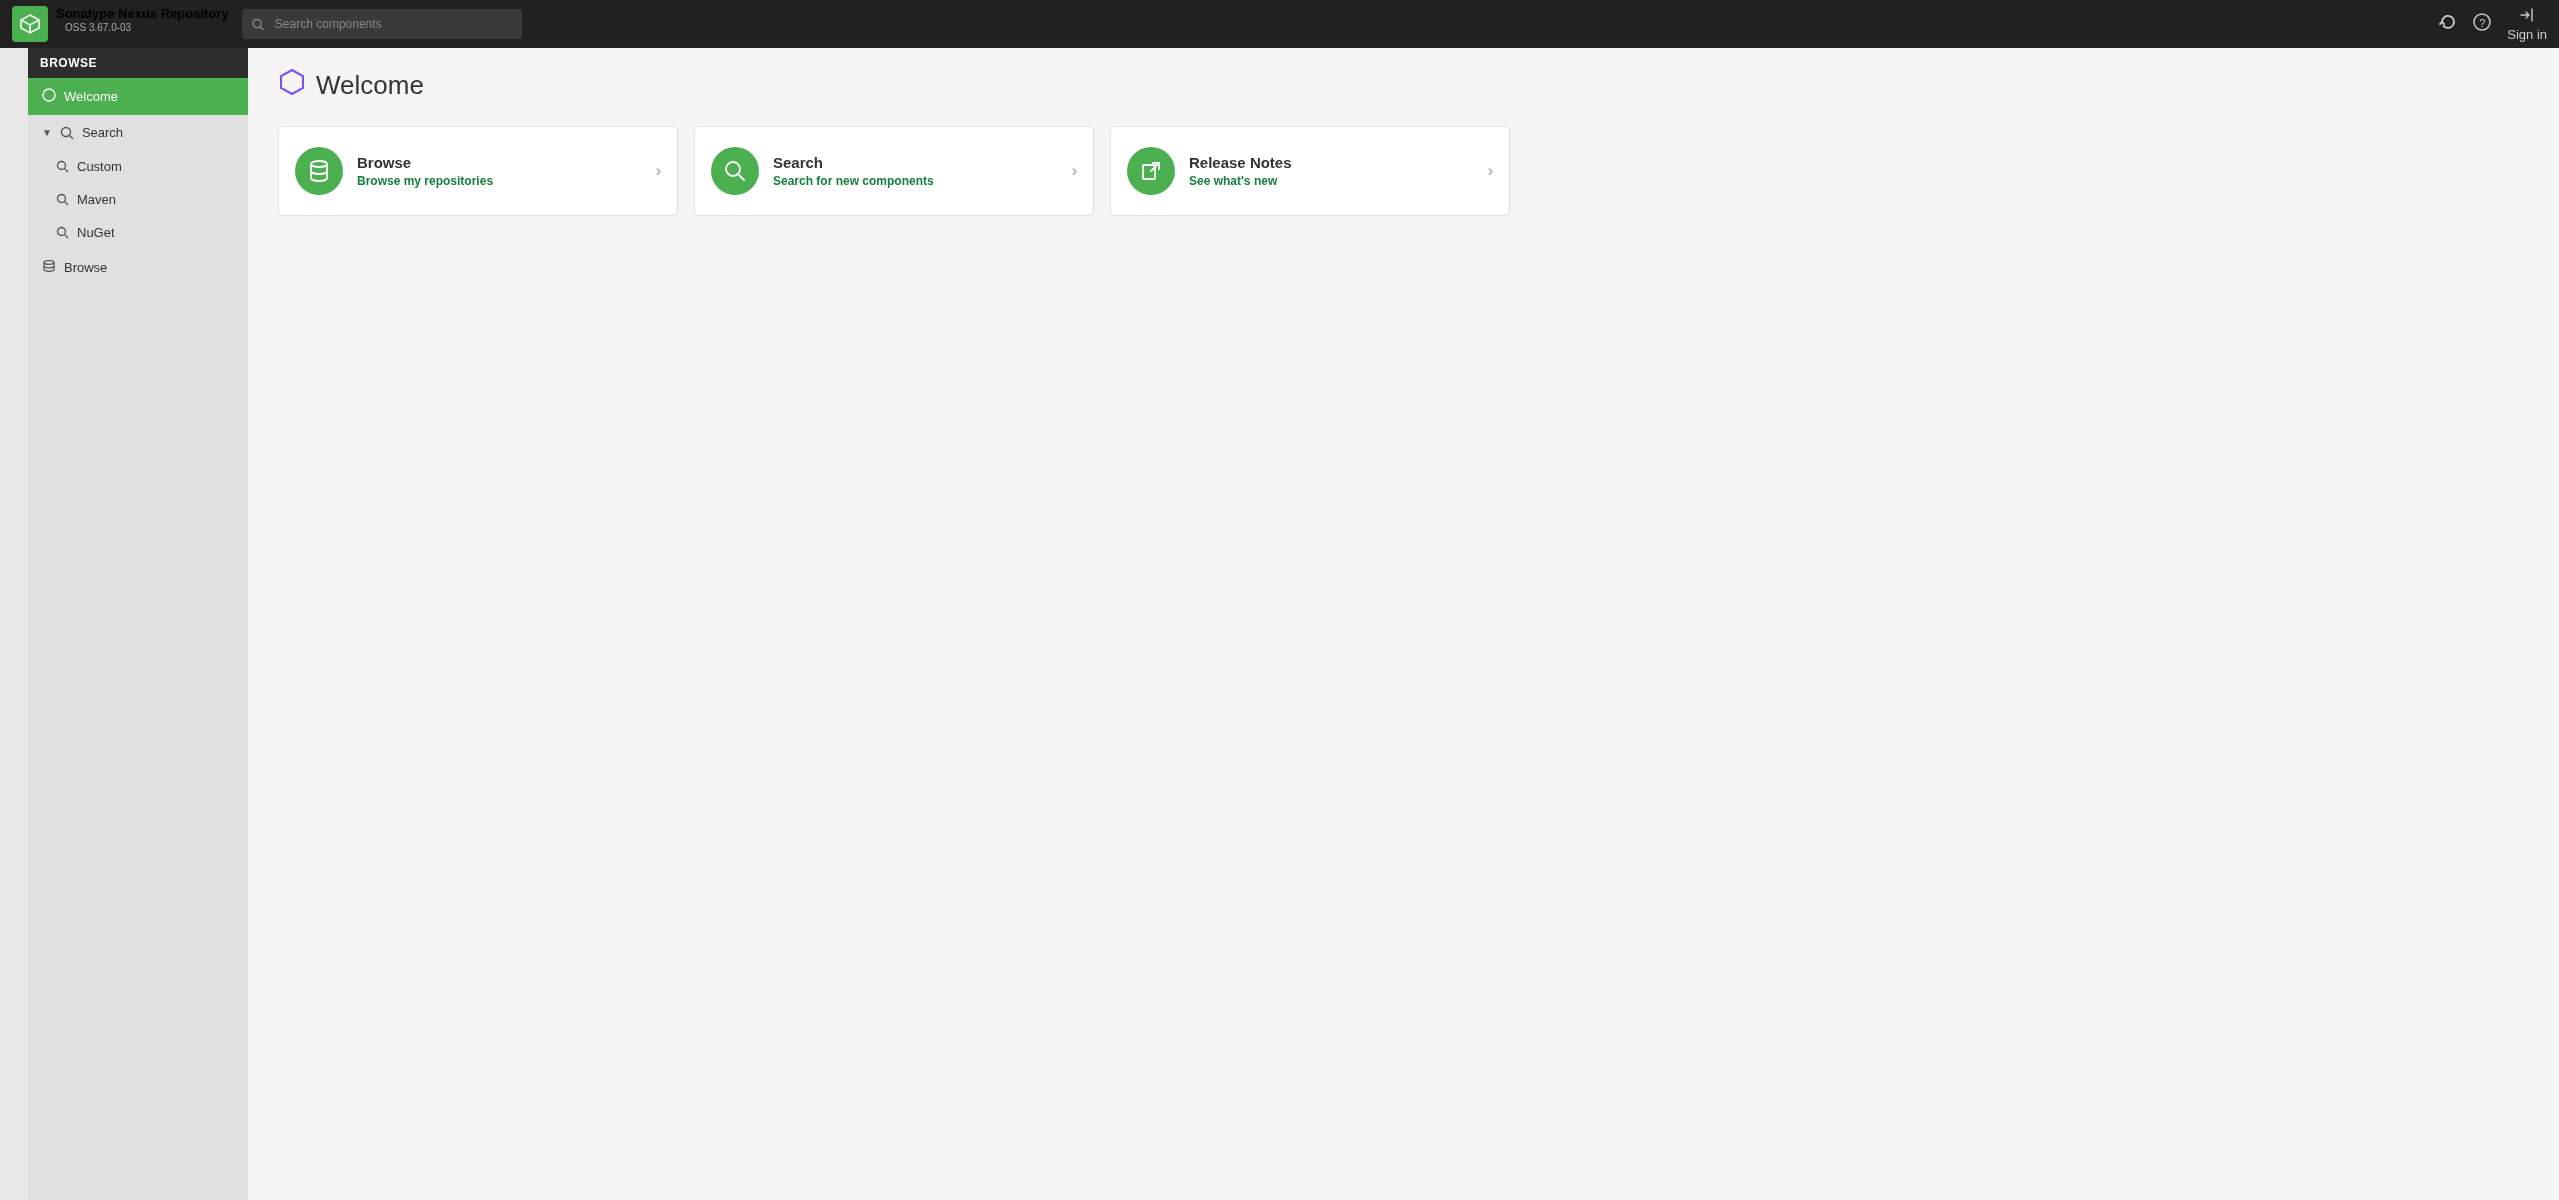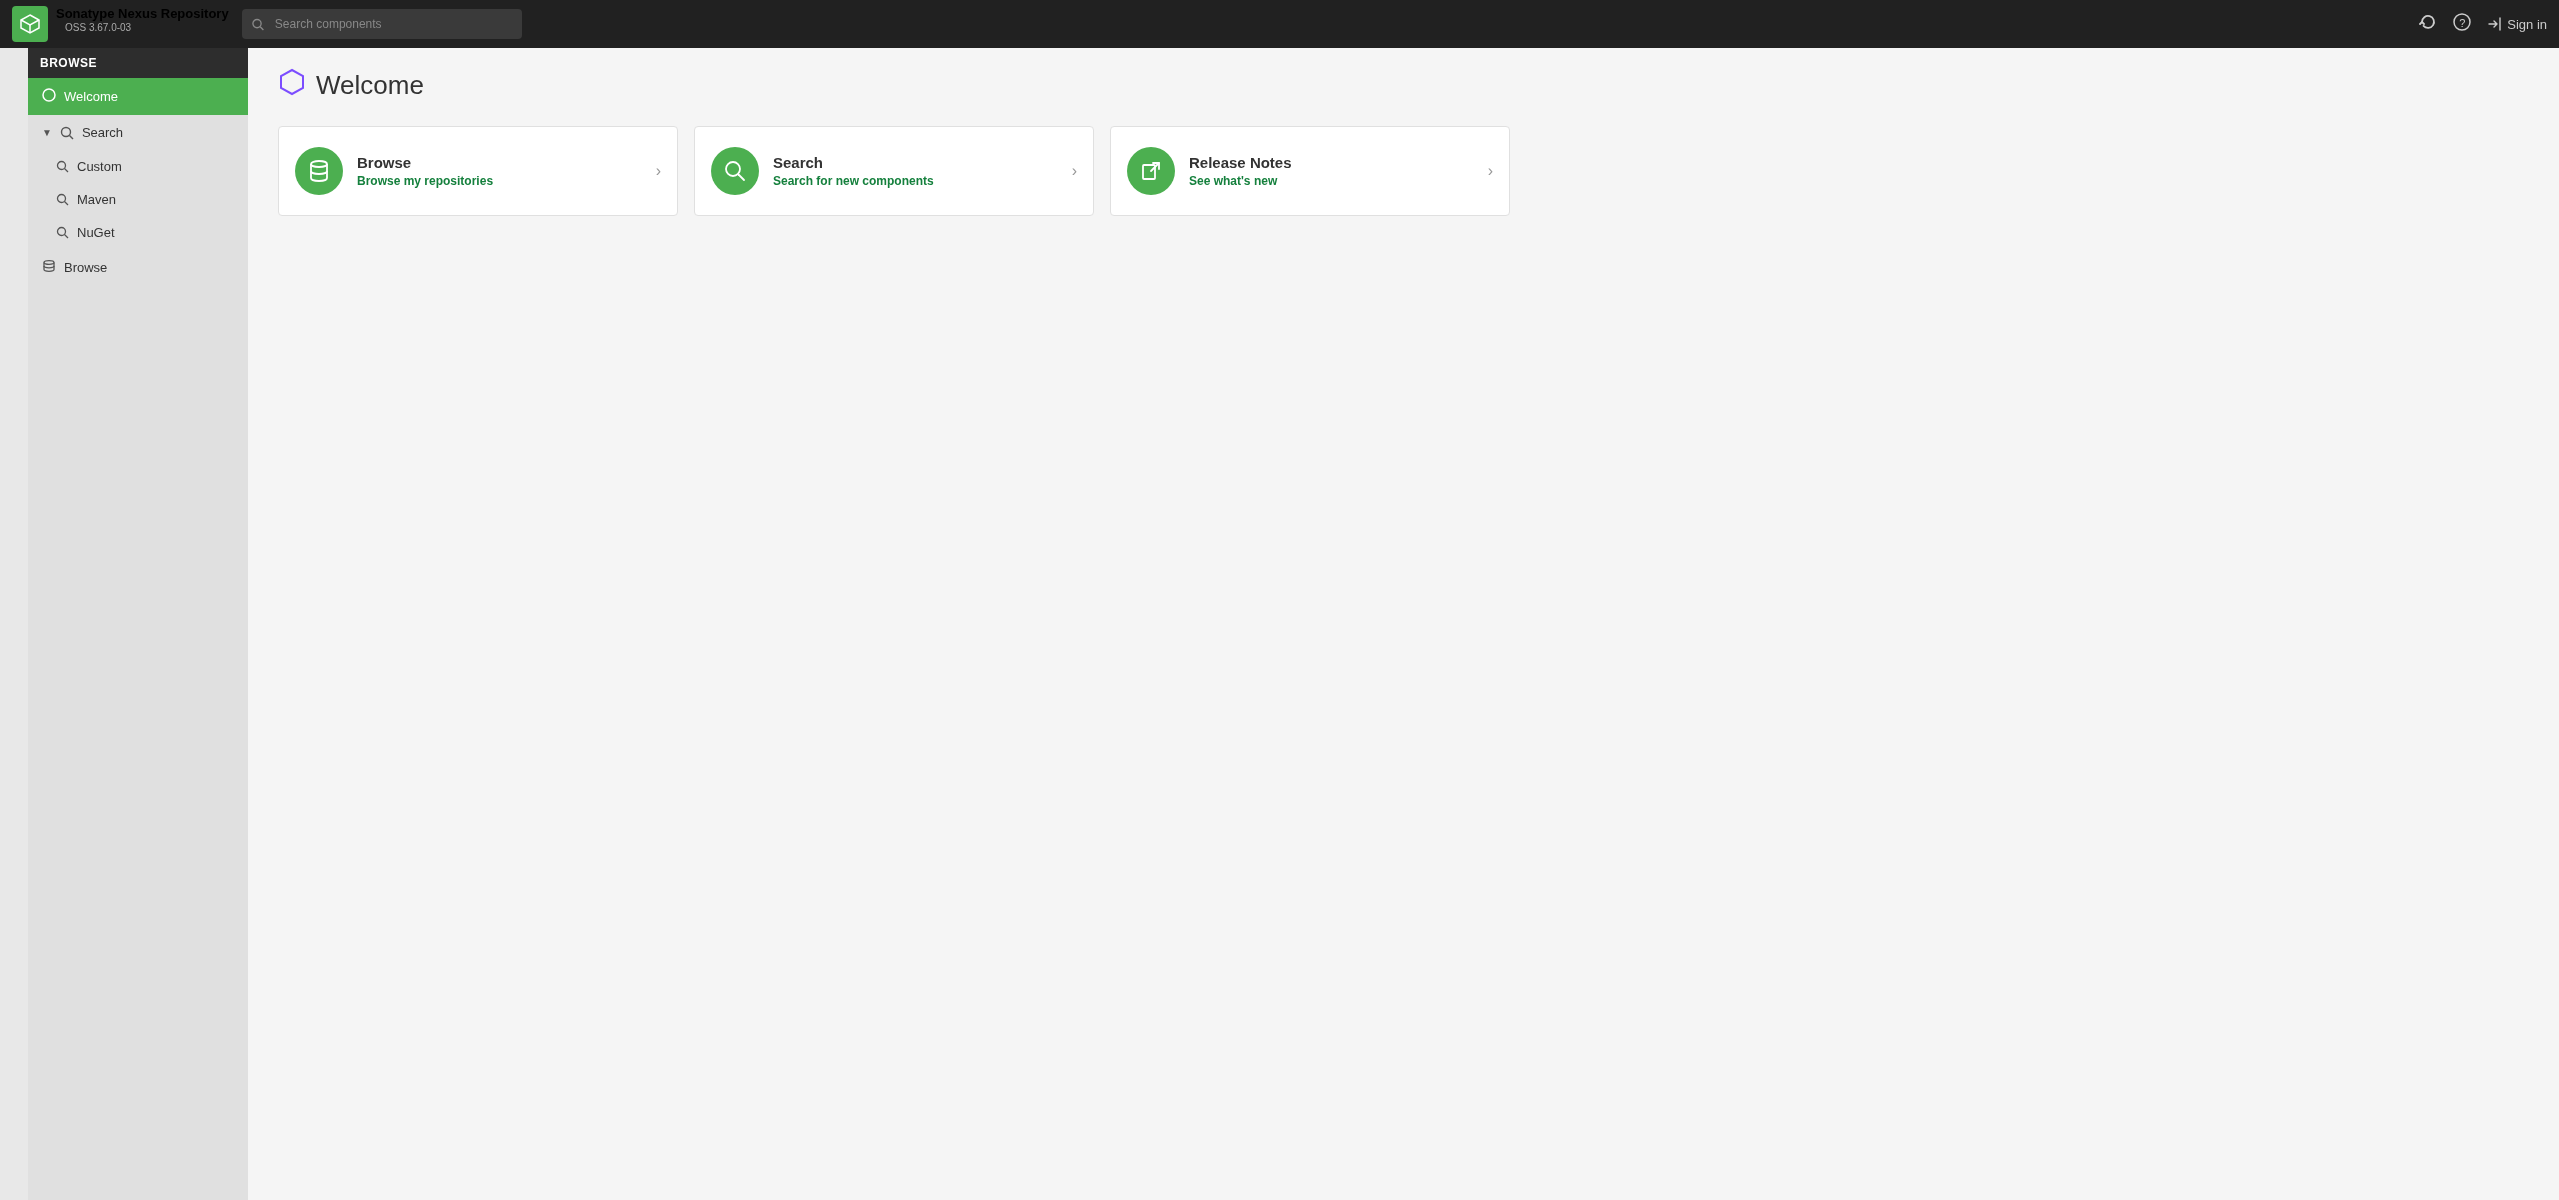--- a/index.html
+++ b/index.html
@@ -62,20 +62,21 @@
       font-size: 16px;
       color: #ccc;
     }
     .signin-btn {
       display: flex;
       align-items: center;
       gap: 4px;
       color: #ccc;
       font-size: 13px;
       cursor: pointer;
+      flex-direction: column;
     }
 
     
     .layout {
       display: flex;
       height: 100vh;
       padding-top: 48px;
       padding-left: 28px;
     }
 

